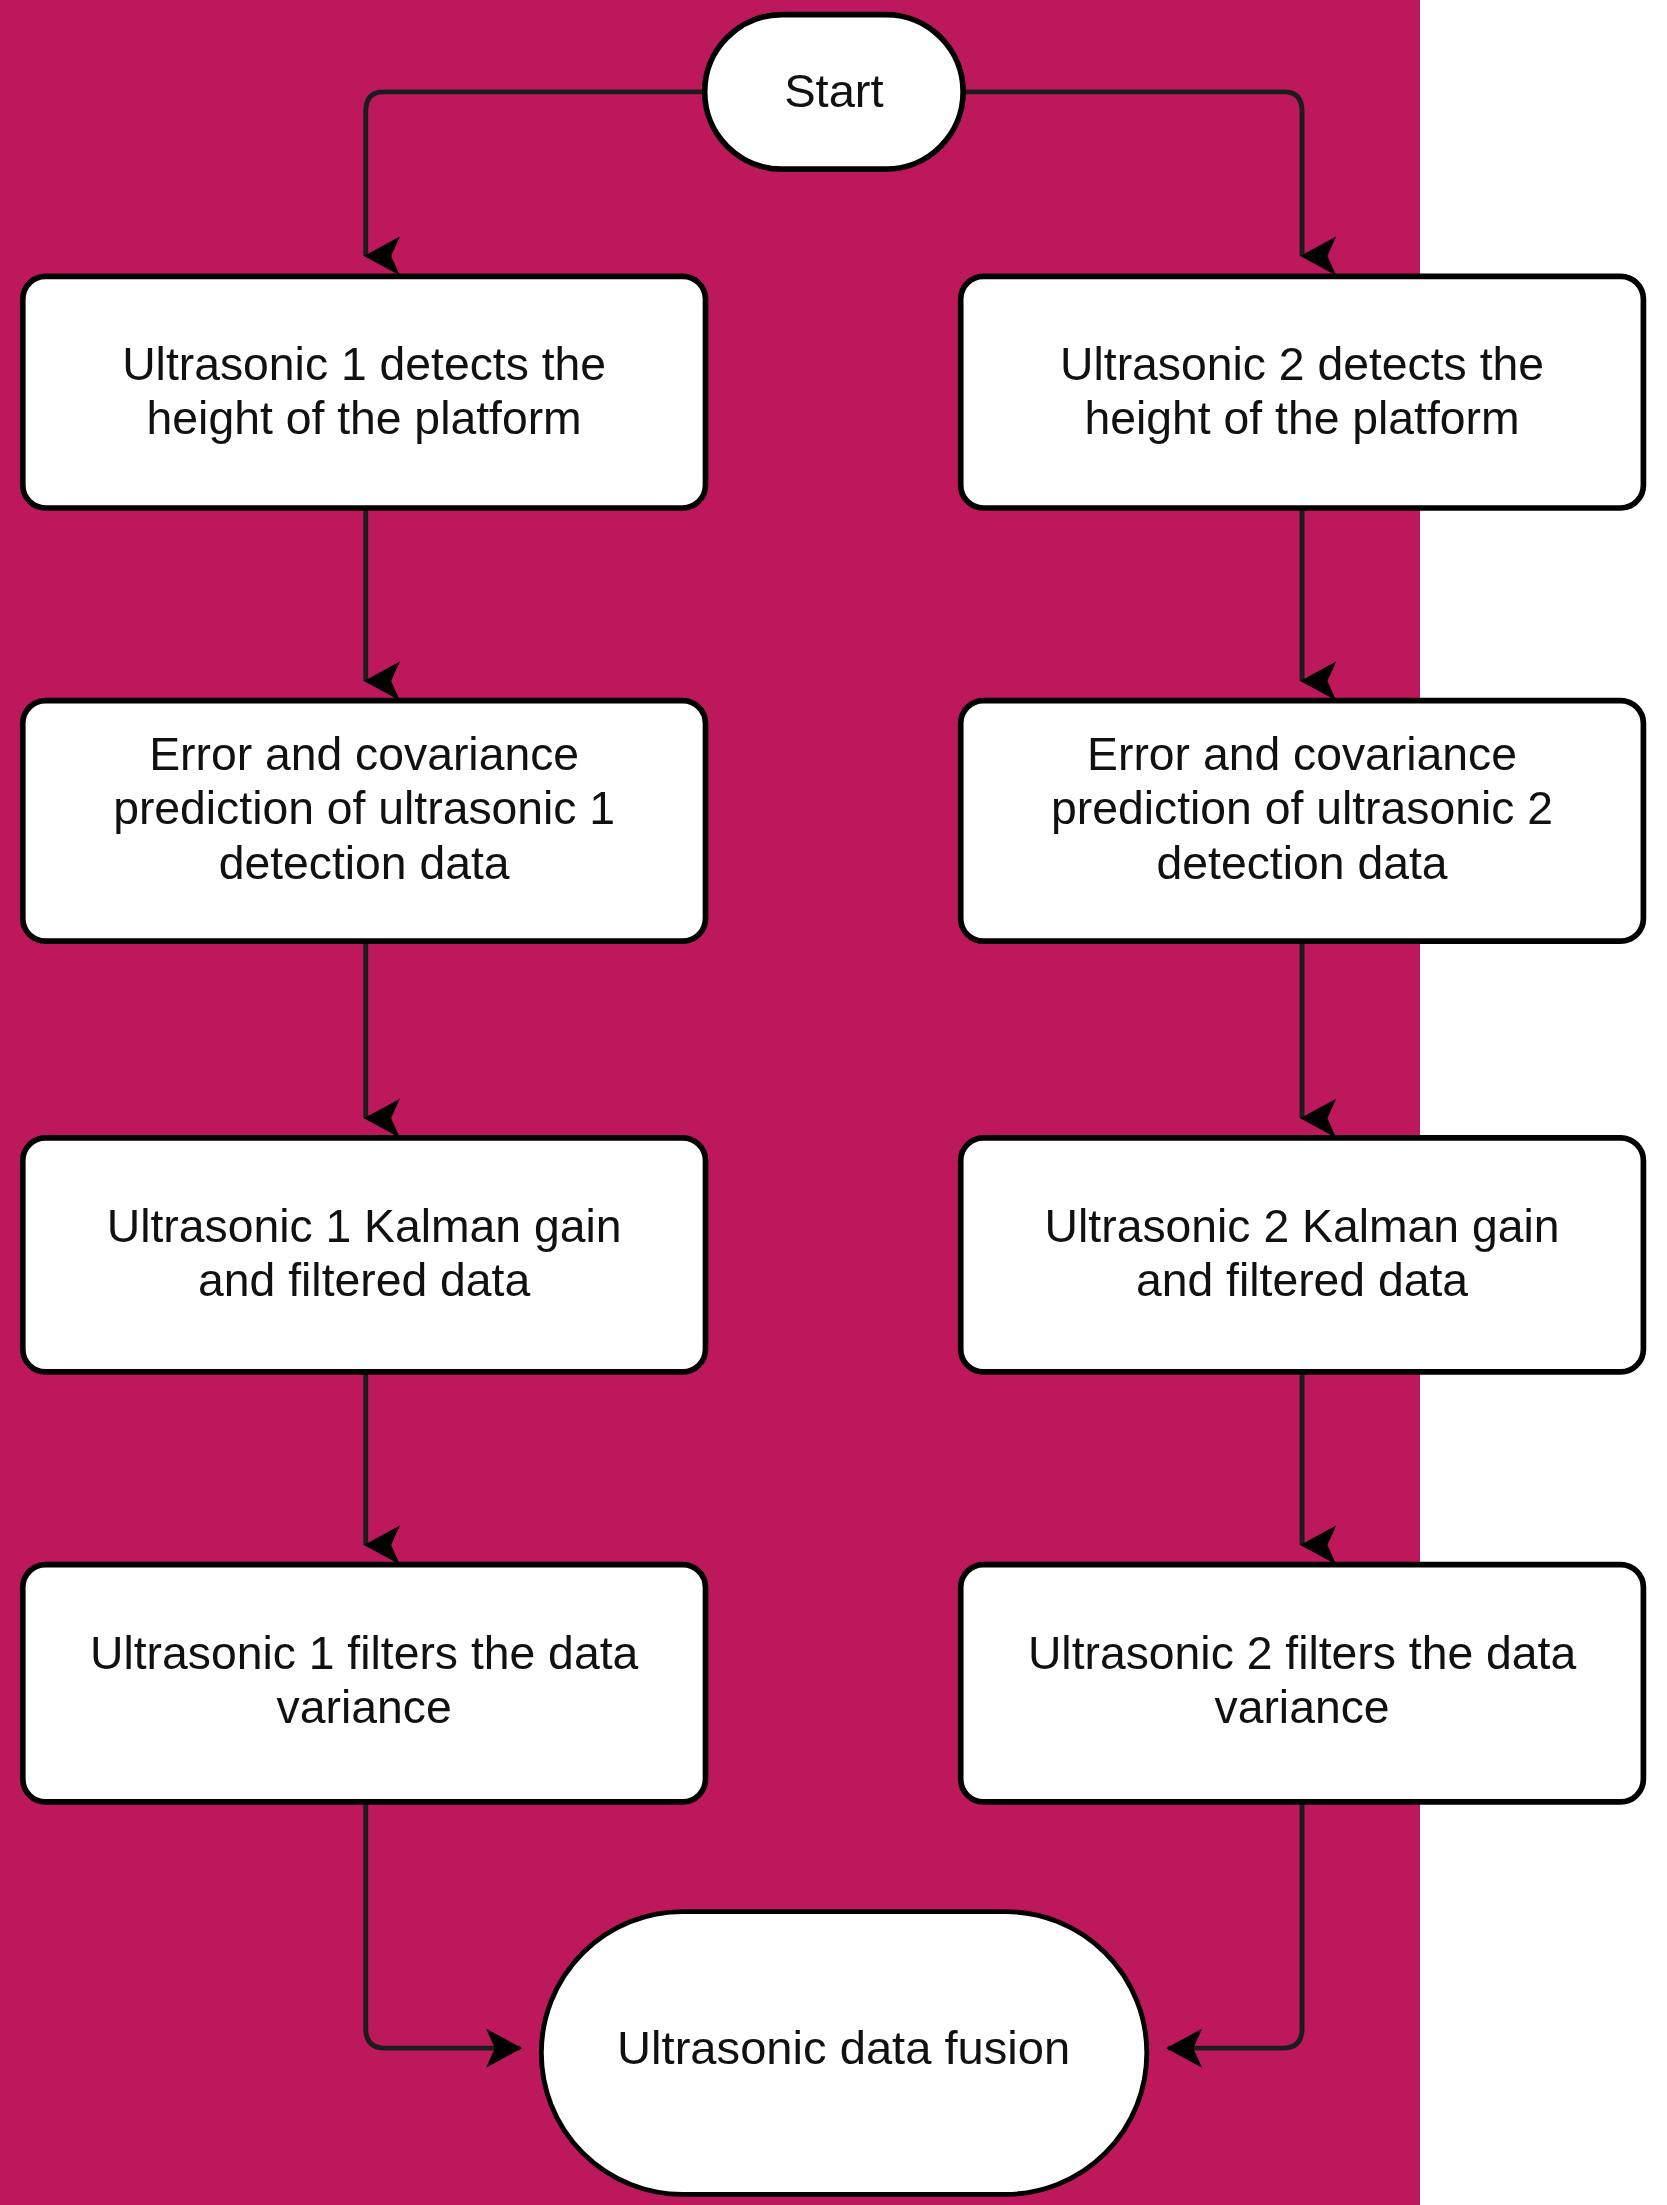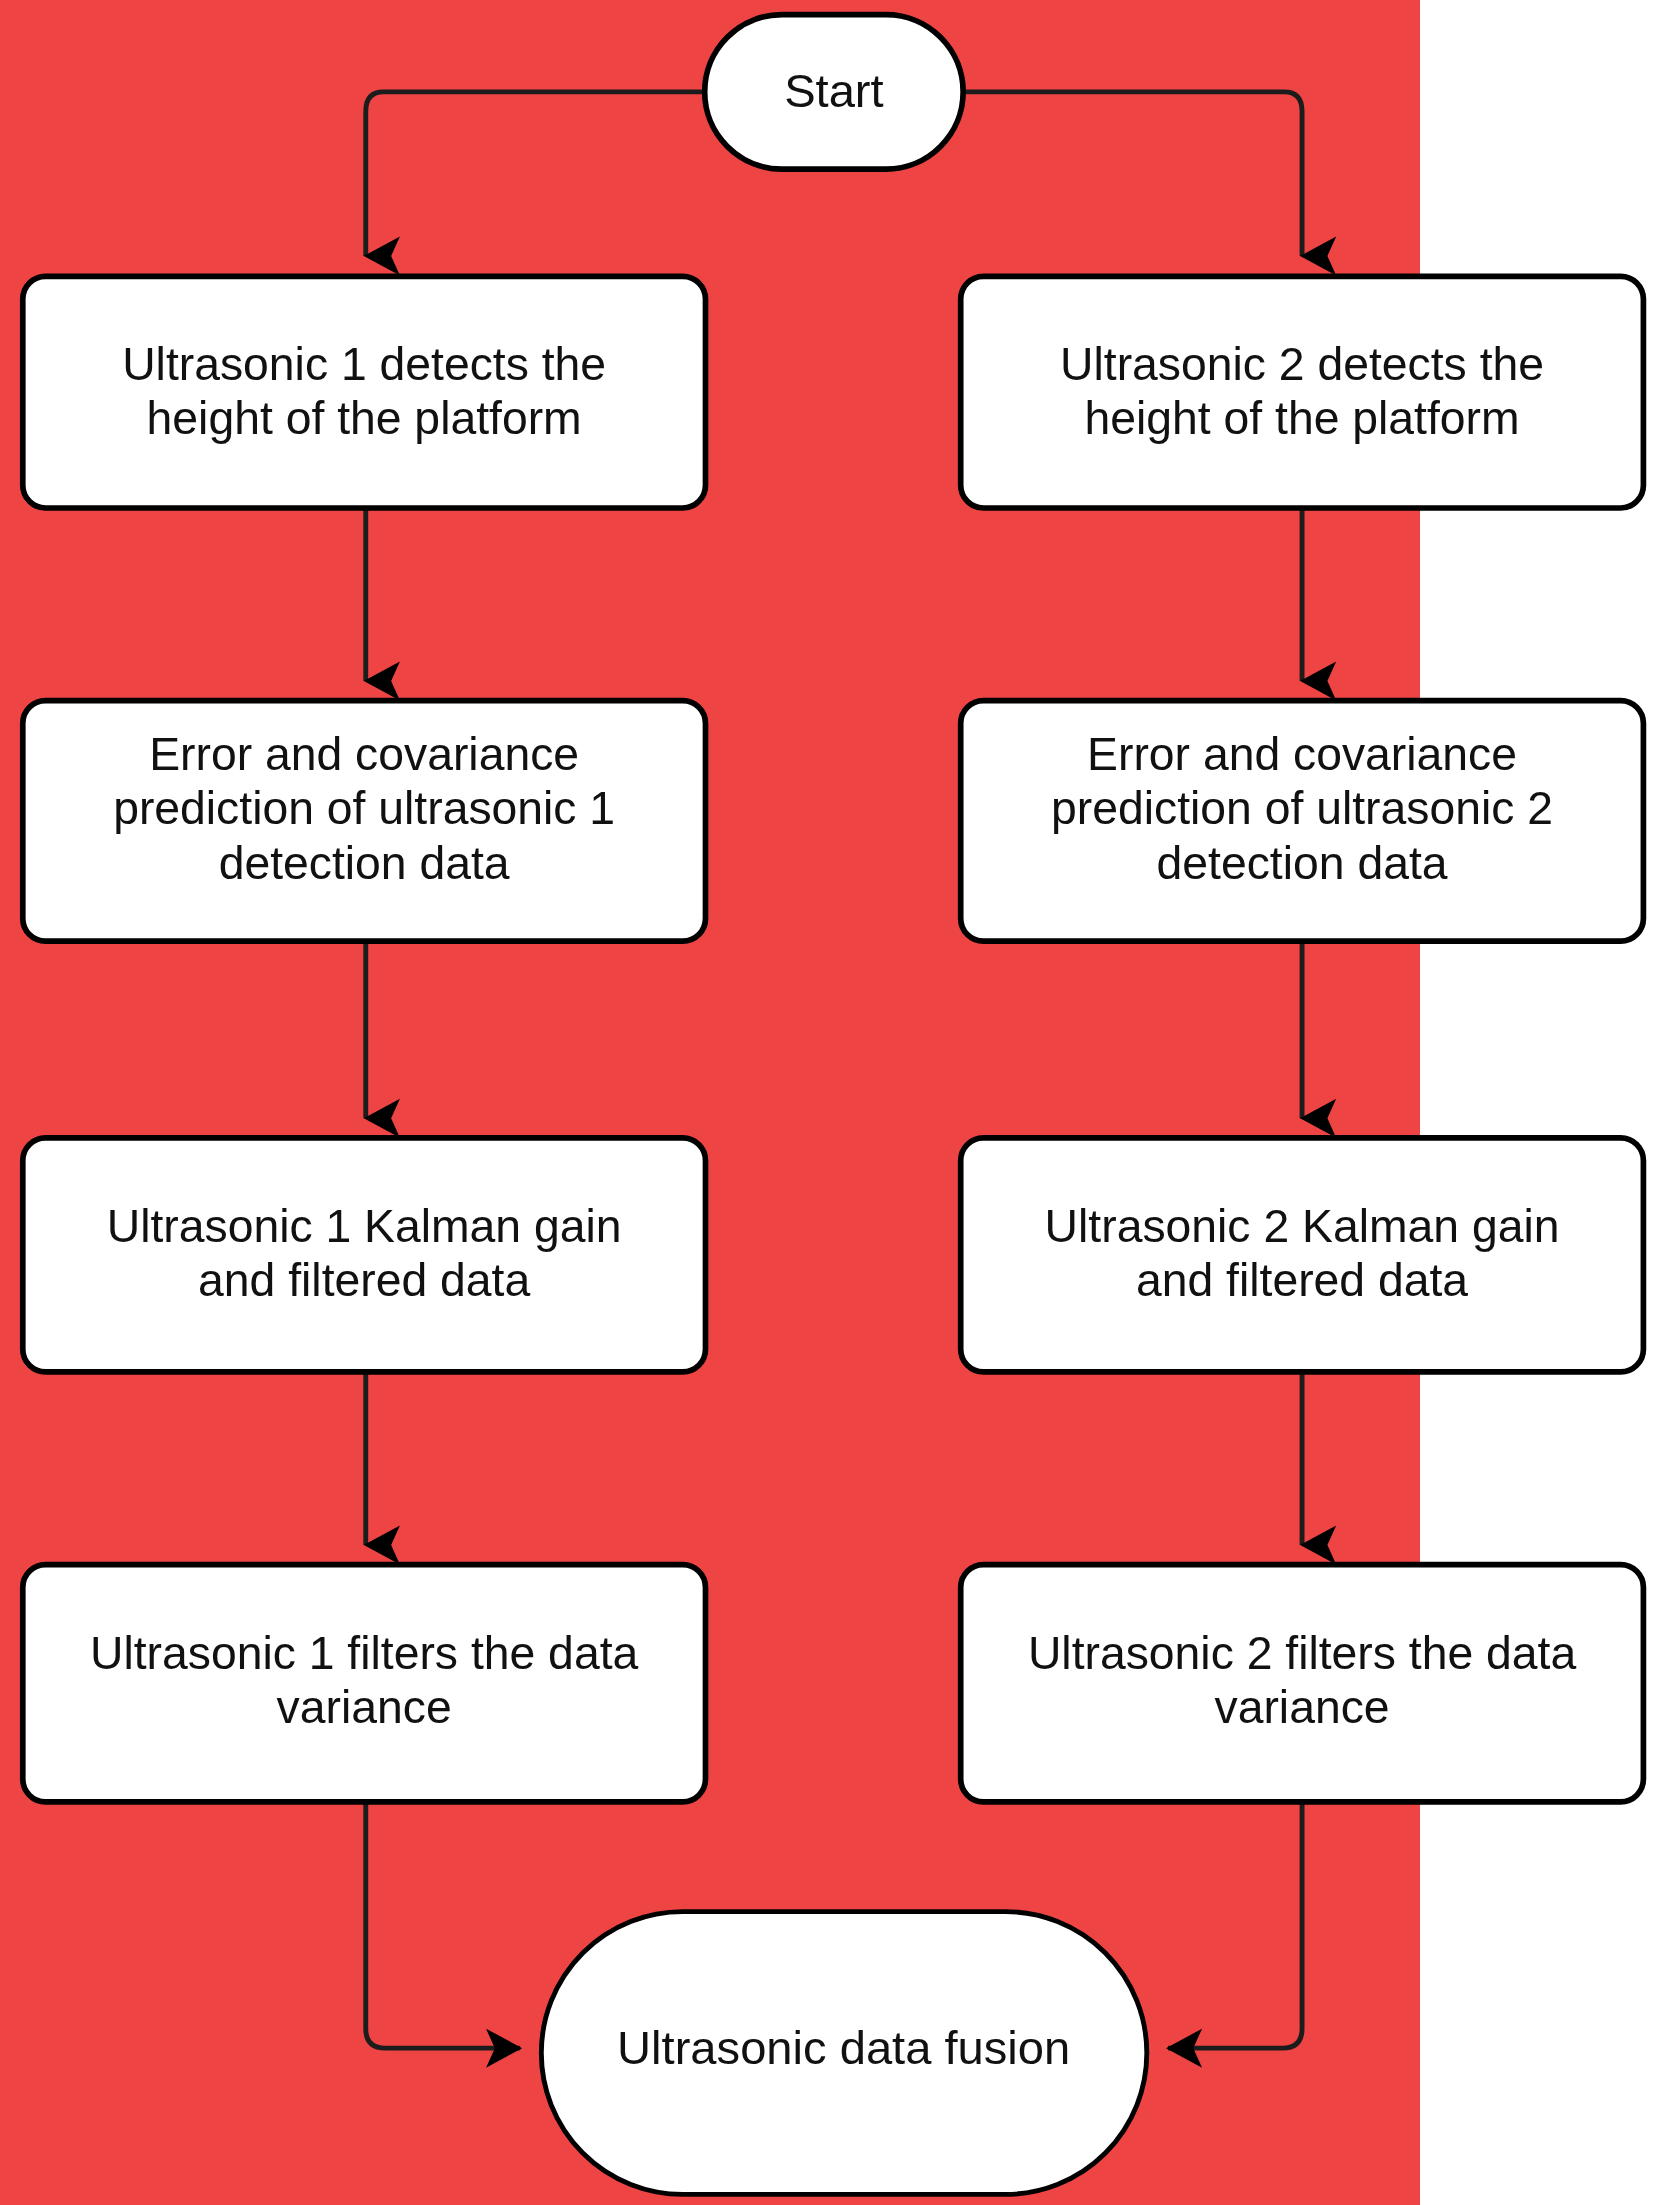--- a/index.html
+++ b/index.html
@@ -10,21 +10,21 @@
   body {
     width: 1667px;
     height: 2205px;
     font-family: "Liberation Sans", sans-serif;
     overflow: hidden;
   }
   #flowchart-root {
     position: relative;
     width: 1420px;
     height: 2205px;
-    background: #ef4444;
+    background: #be185d;
   }
   svg.flow-canvas {
     position: absolute;
     top: 0;
     left: 0;
     width: 1667px;
     height: 2205px;
     display: block;
   }
   .node-shape {

